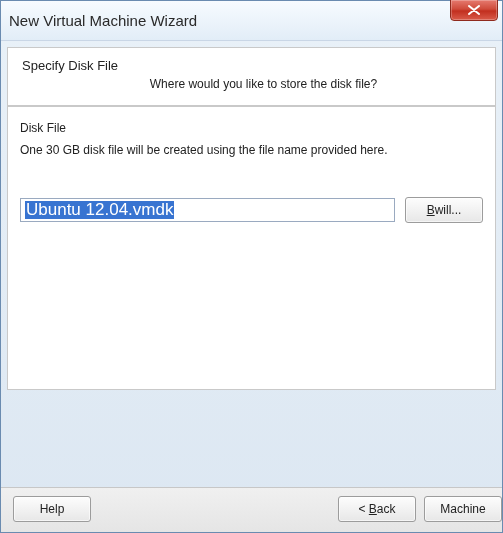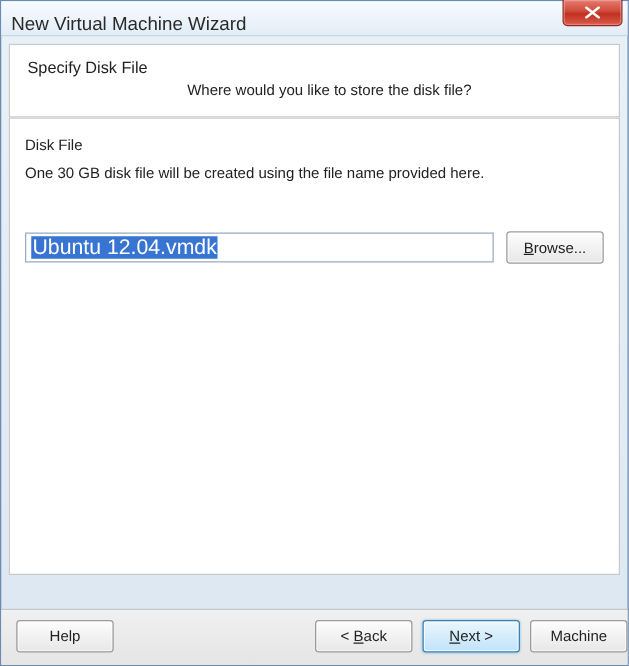--- a/index.html
+++ b/index.html
@@ -14,24 +14,24 @@
     overflow: hidden;
   }
   .window {
     width: 503px;
     height: 533px;
     background: linear-gradient(#e9f1f8, #dce7f2);
     border: 1px solid #6a8bb0;
     position: relative;
   }
   .titlebar {
-    height: 28px;
+    height: 40px;
     background: linear-gradient(#f7fbff, #e2edf7);
     display: flex;
-    align-items: flex-end;
+    align-items: center;
     padding-left: 8px;
     border-bottom: 1px solid #c9d6e6;
     position: relative;
   }
   .titlebar-title {
     font-size: 15px;
     color: #2a2a2a;
   }
   .close-btn {
     position: absolute;
@@ -67,21 +67,21 @@
     margin-left: 24px;
     font-size: 12px;
     color: #222;
     text-align: center;
   }
   .body-panel {
     margin: 0 6px;
     background: #ffffff;
     border: 1px solid #c9c9c9;
     border-top: 1px solid #c9c9c9;
-    height: 366px;
+    height: 284px;
     padding: 14px 12px 12px 12px;
     position: relative;
   }
   .section-label {
     font-size: 12px;
     color: #222;
     margin-bottom: 8px;
   }
   .section-desc {
     font-size: 12px;
@@ -163,25 +163,24 @@
   </div>
 
   <div class="body-panel">
     <div class="section-label">Disk File</div>
     <div class="section-desc">One 30 GB disk file will be created using the file name provided here.</div>
 
     <div class="file-row">
       <div class="file-input">
         <span class="sel">Ubuntu 12.04.vmdk</span>
       </div>
-      <button class="btn"><span class="ul">B</span><span id="browse-rest">rowse...</span></button>
+      <button class="btn"><span class="ul">B</span><span id="browse-rest">will...</span></button>
     </div>
   </div>
 
   <div class="footer">
     <button class="btn">Help</button>
     <div class="spacer"></div>
     <button class="btn">&lt; <span class="ul">B</span>ack</button>
-    <button class="btn default"><span class="ul">N</span>ext &gt;</button>
     <button class="btn">Machine</button>
   </div>
 
 </div>
 
 </body></html>

